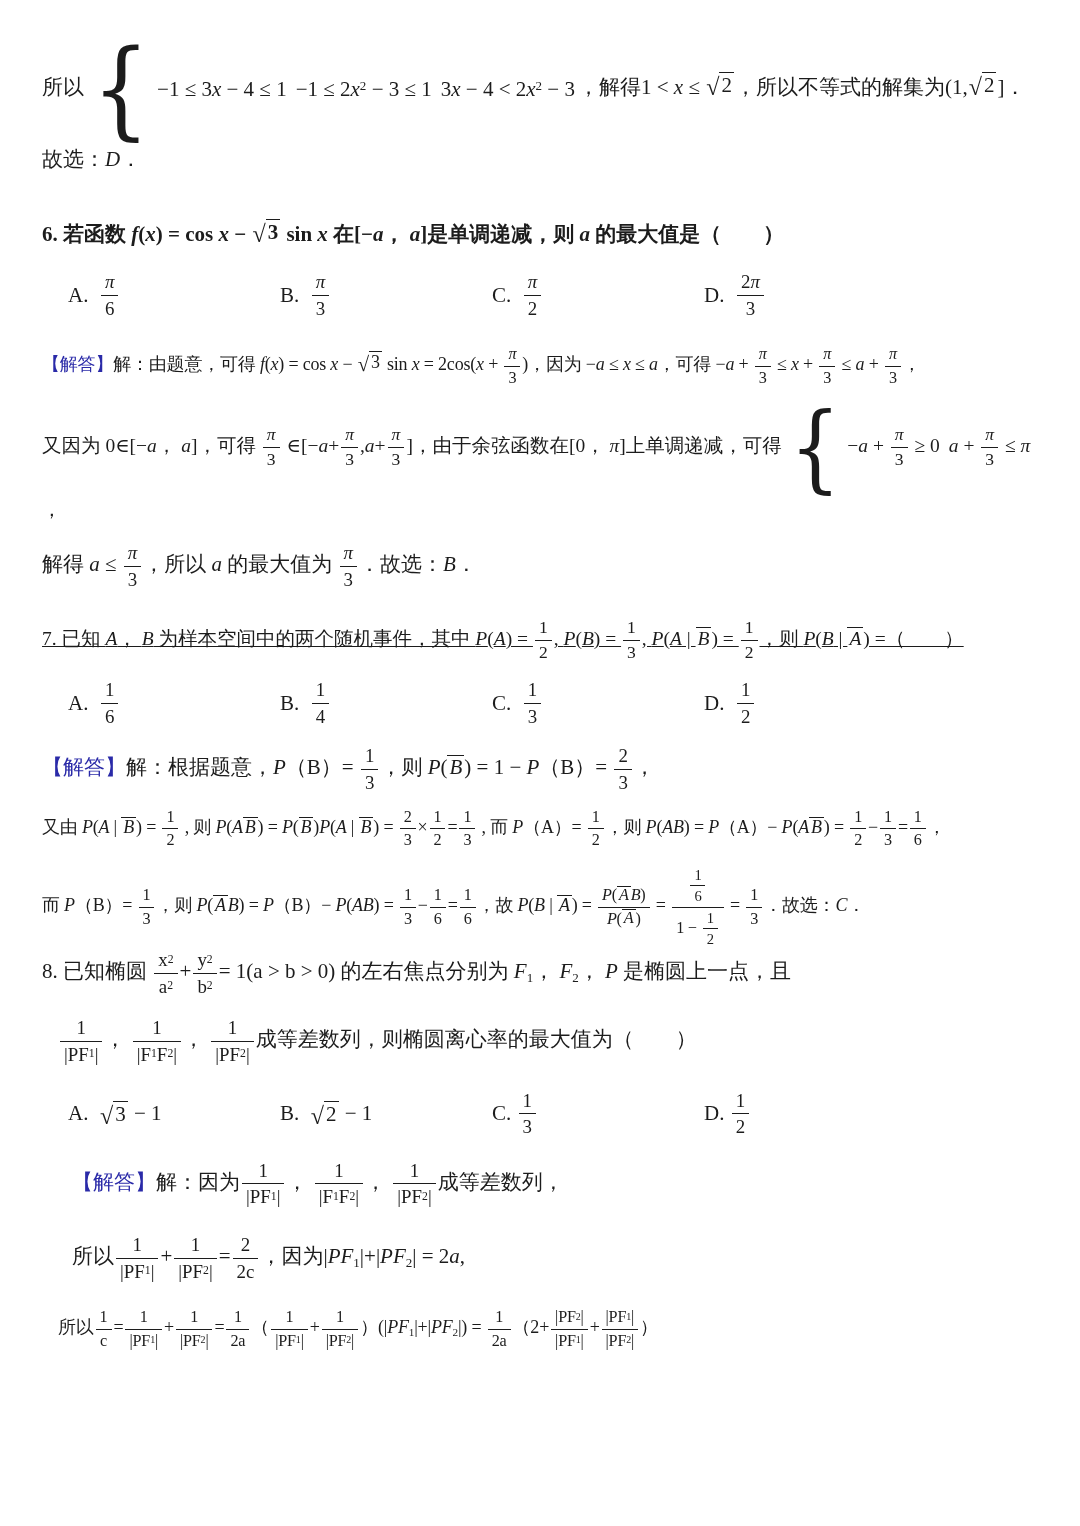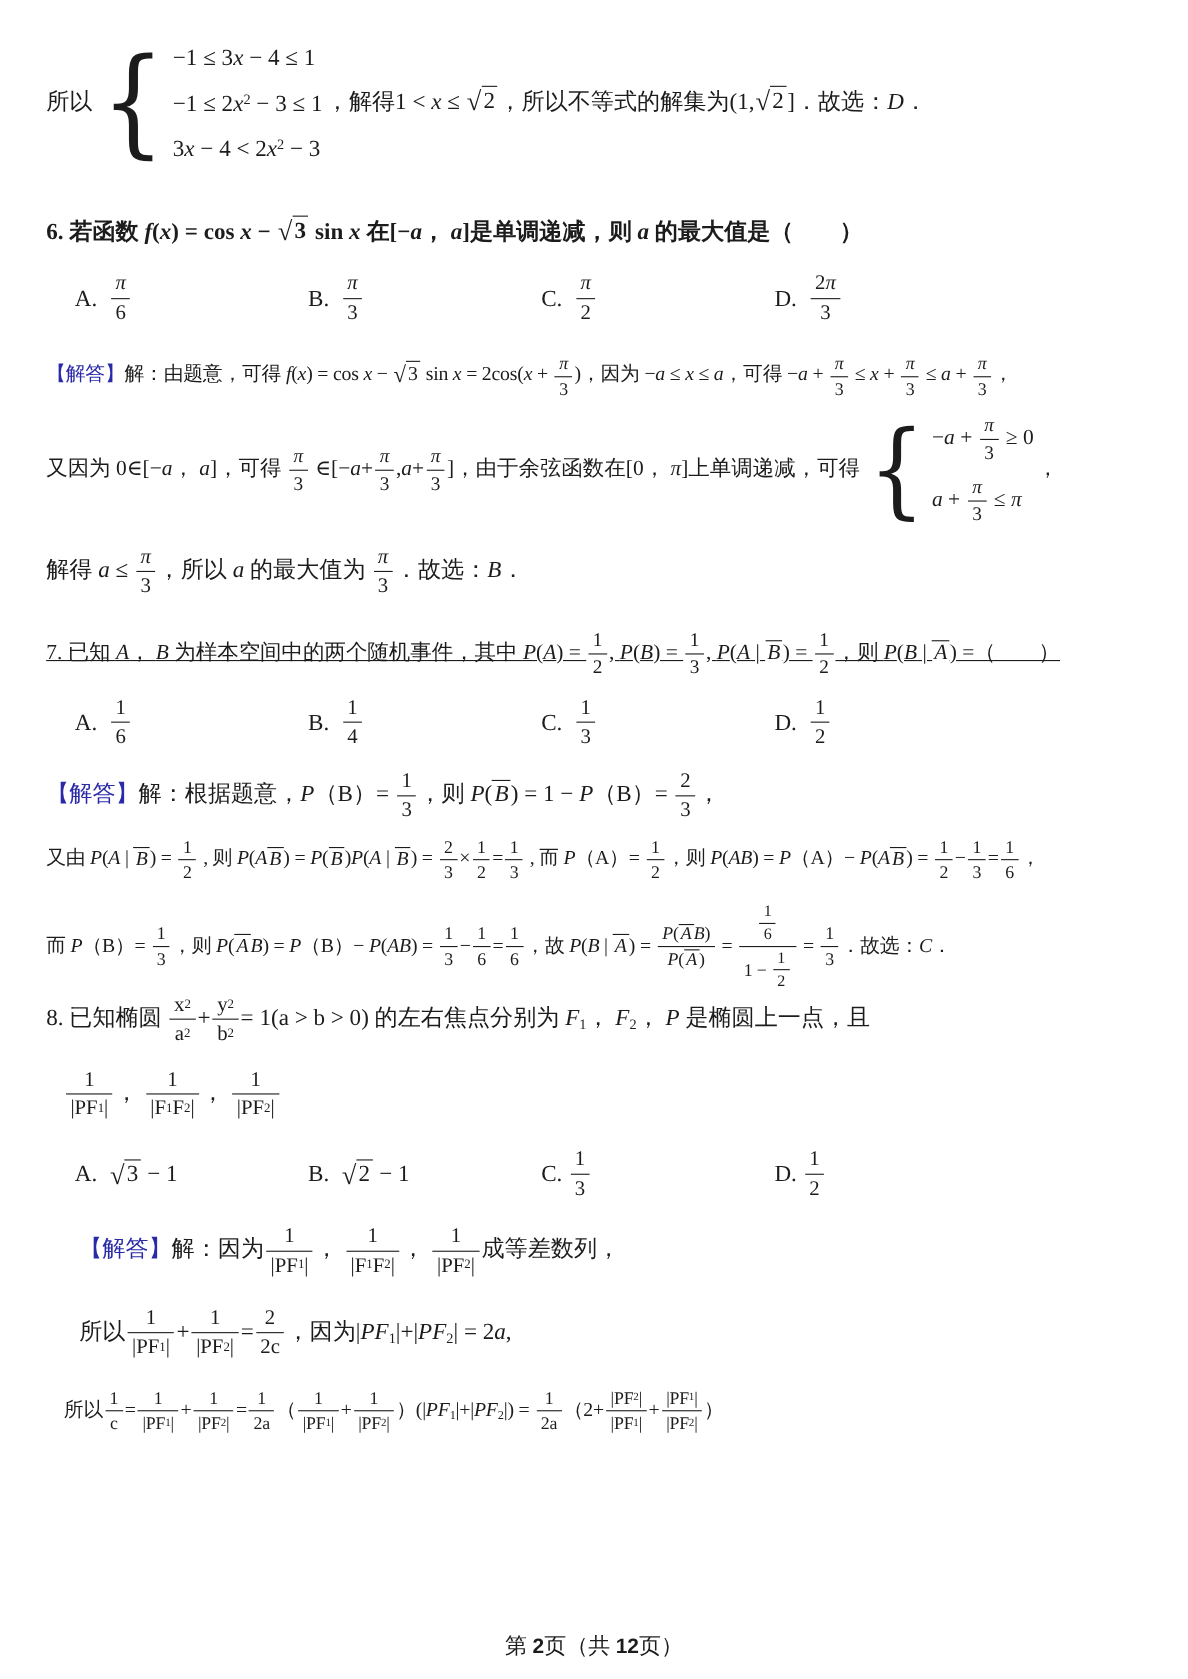--- a/index.html
+++ b/index.html
@@ -24,21 +24,21 @@
   
   .ov{display:inline-block;border-top:1.5px solid currentColor;
       line-height:1.1;padding:0 2px;}
   
   .sb{font-size:0.62em;vertical-align:-0.3em;}
   .sp{font-size:0.62em;vertical-align:0.5em;}
   
   .cs{display:inline-flex;align-items:center;vertical-align:middle;margin:0 3px;}
   .br{display:inline-block;line-height:1;font-weight:400;transform:scaleX(0.85);
       font-family:"DejaVu Serif",serif;}
-  .csr{display:inline-flex;flex-direction:column;gap:9px;text-align:left;padding-left:2px;}
+  .csr{display:inline-flex;gap:9px;text-align:left;padding-left:2px;align-items:flex-end;}
   .cr{display:block;}
   
   .tight{font-size:18px;letter-spacing:-0.2px;}
   .semi{font-size:19.5px;}
   
   .opts{display:grid;grid-template-columns:212px 212px 212px 1fr;padding-left:26px;}
   .opt{display:flex;align-items:center;}
   
   .b0{margin-top:10px;} .b1{margin-top:42px;font-weight:bold;} .b2{margin-top:20px;}
   .b3{margin-top:24px;} .b4{margin-top:12px;} .b5{margin-top:16px;}
@@ -465,21 +465,21 @@
         </span>
       </span><span class="tx">， </span><span class="fr">
         <span class="fn">
           <span class="tx">1</span>
         </span>
         <span class="fd">
           <span class="tx">|PF</span>
           <span class="sb">2</span>
           <span class="tx">|</span>
         </span>
-      </span></div>
+      </span><span class="tx">成等差数列，则椭圆离心率的最大值为（　　）</span></div>
   <div class="opts b13">
     <div class="opt ln">
         <span class="tx">A.  </span>
         <span class="sq">
           <span class="rd">√</span>
           <span class="sv"><span class="tx">3</span></span>
         </span>
         <span class="tx"> − 1</span>
       </div>
     <div class="opt ln">
@@ -643,17 +643,14 @@
           <span class="sb">1</span>
           <span class="tx">|</span>
         </span>
         <span class="fd">
           <span class="tx">|PF</span>
           <span class="sb">2</span>
           <span class="tx">|</span>
         </span>
       </span><span class="tx">）</span></div>
 
-  <div id="footer">
-    <span>第 </span><span class="pgnum">2</span><span>页（共 </span><span class="pgnum">12</span><span>页）</span>
-  </div>
 
 </div>
 
 </body></html>

